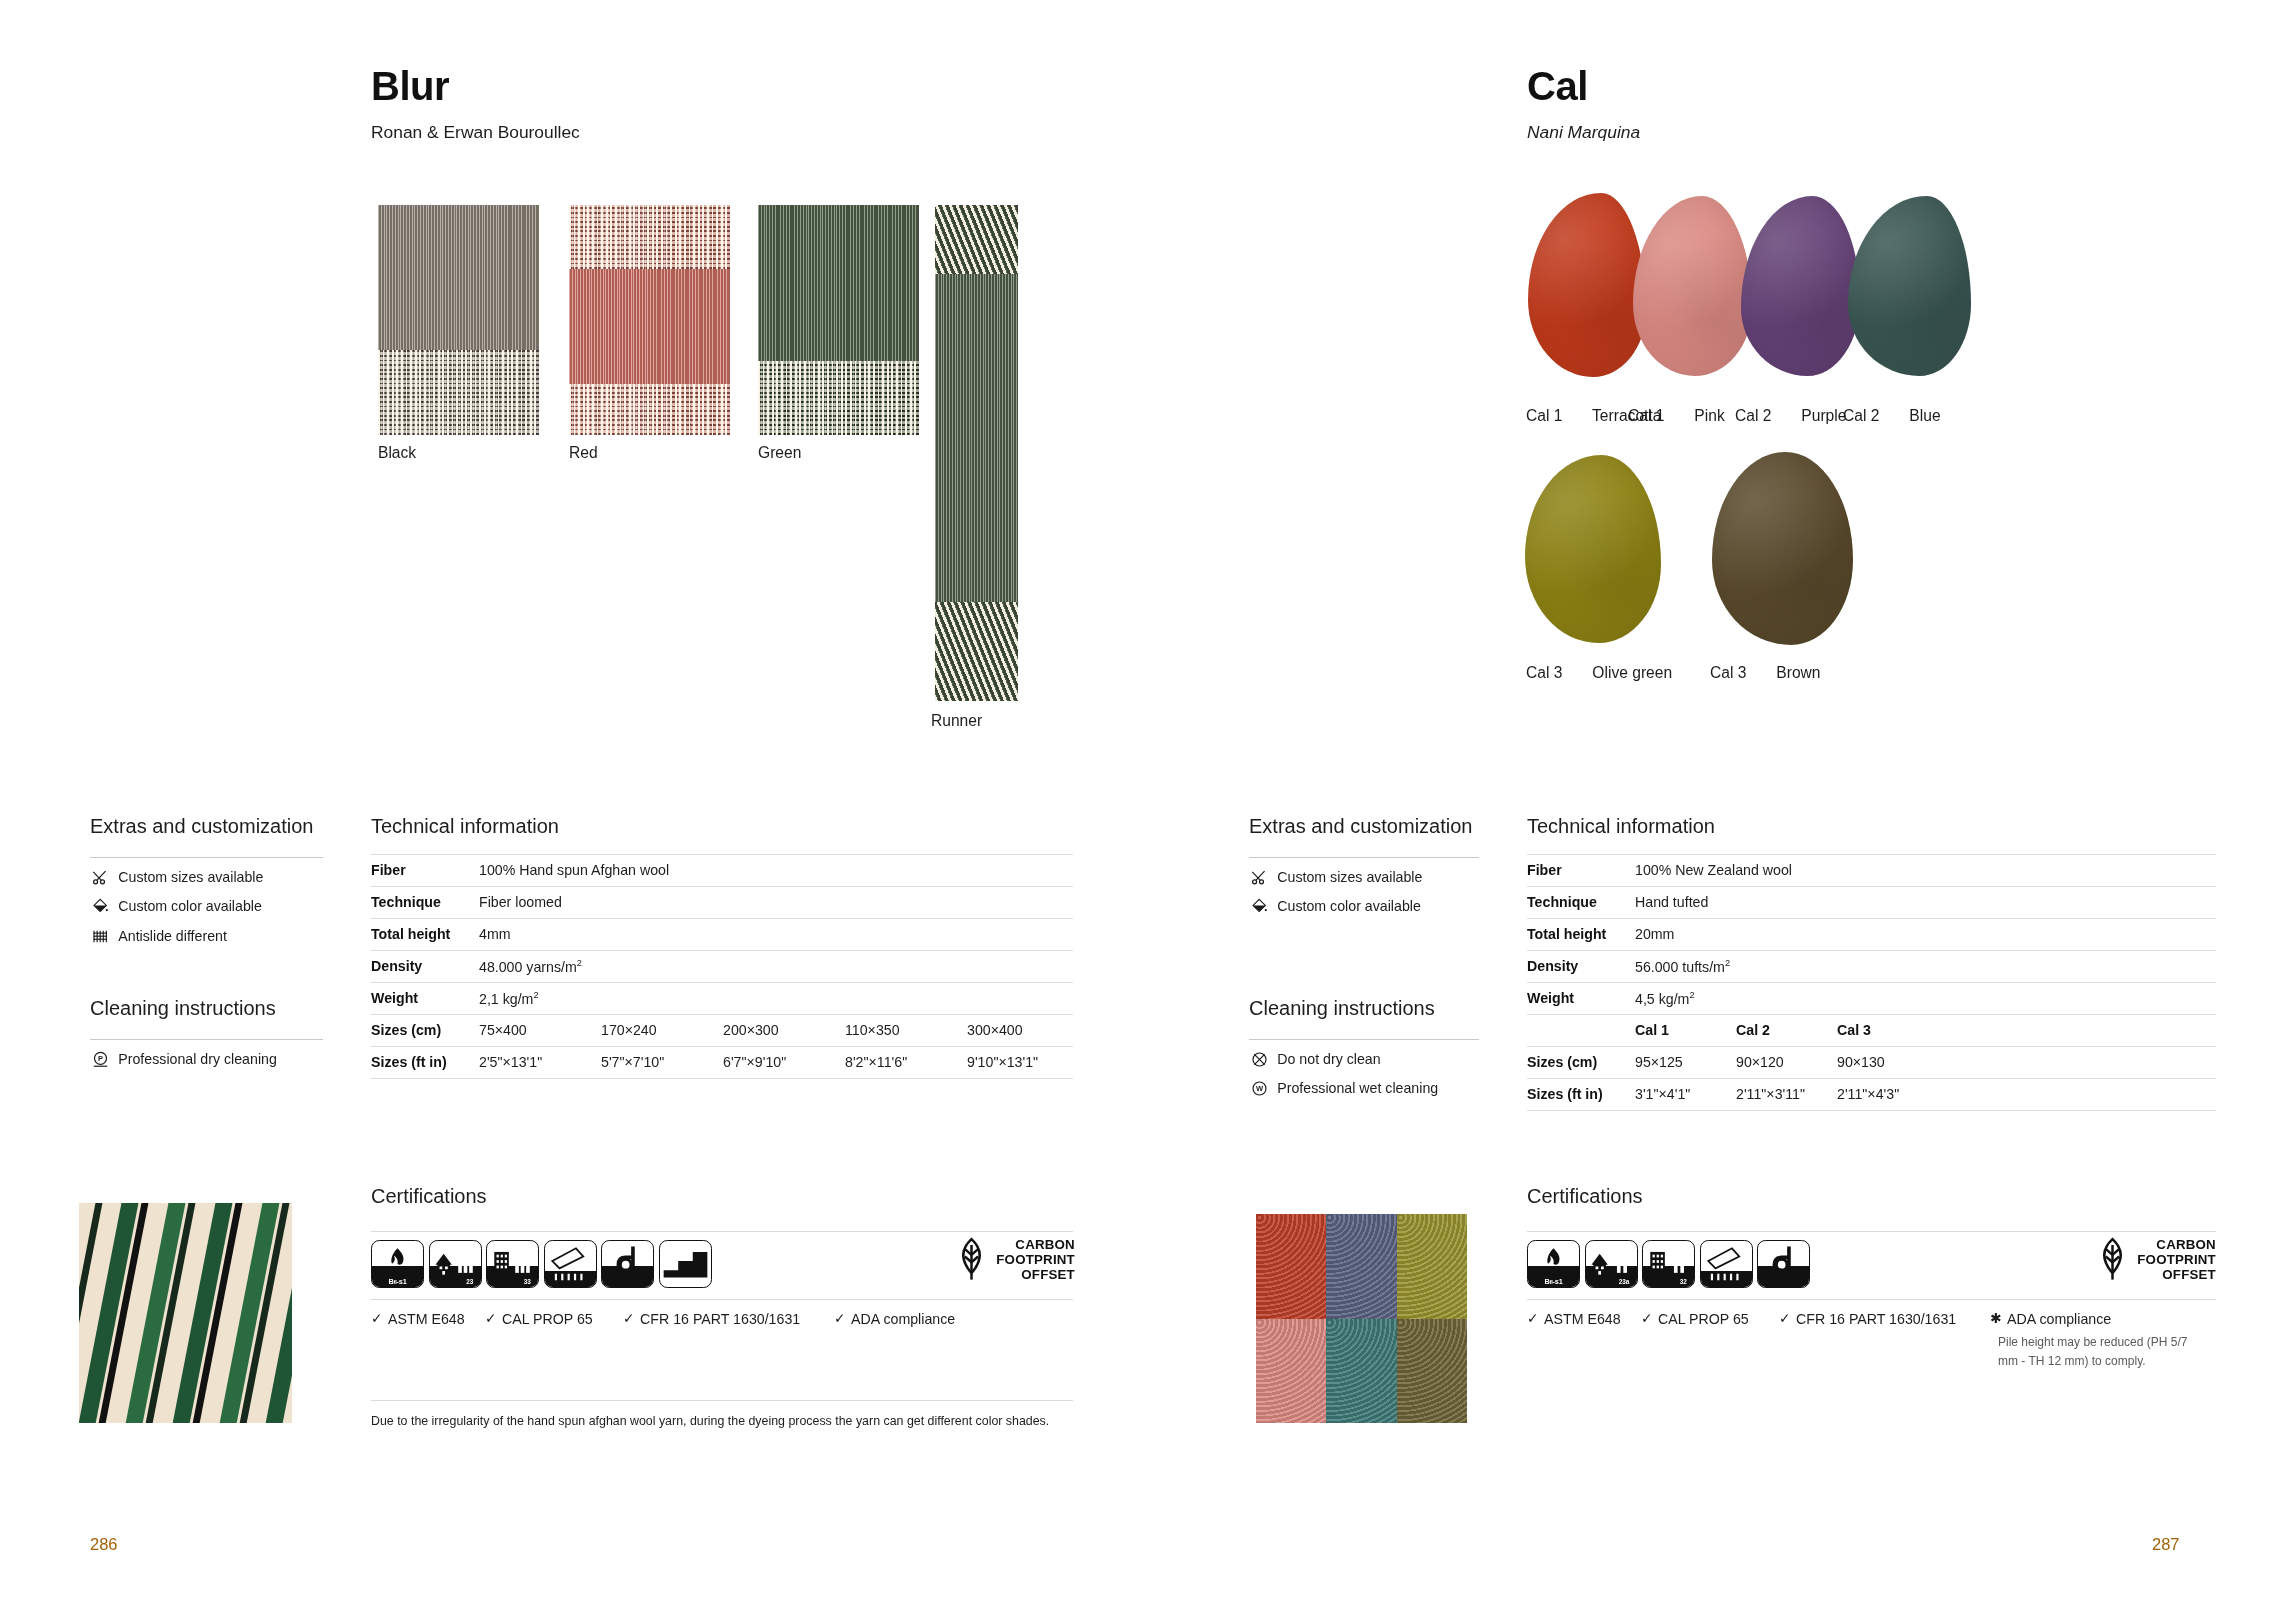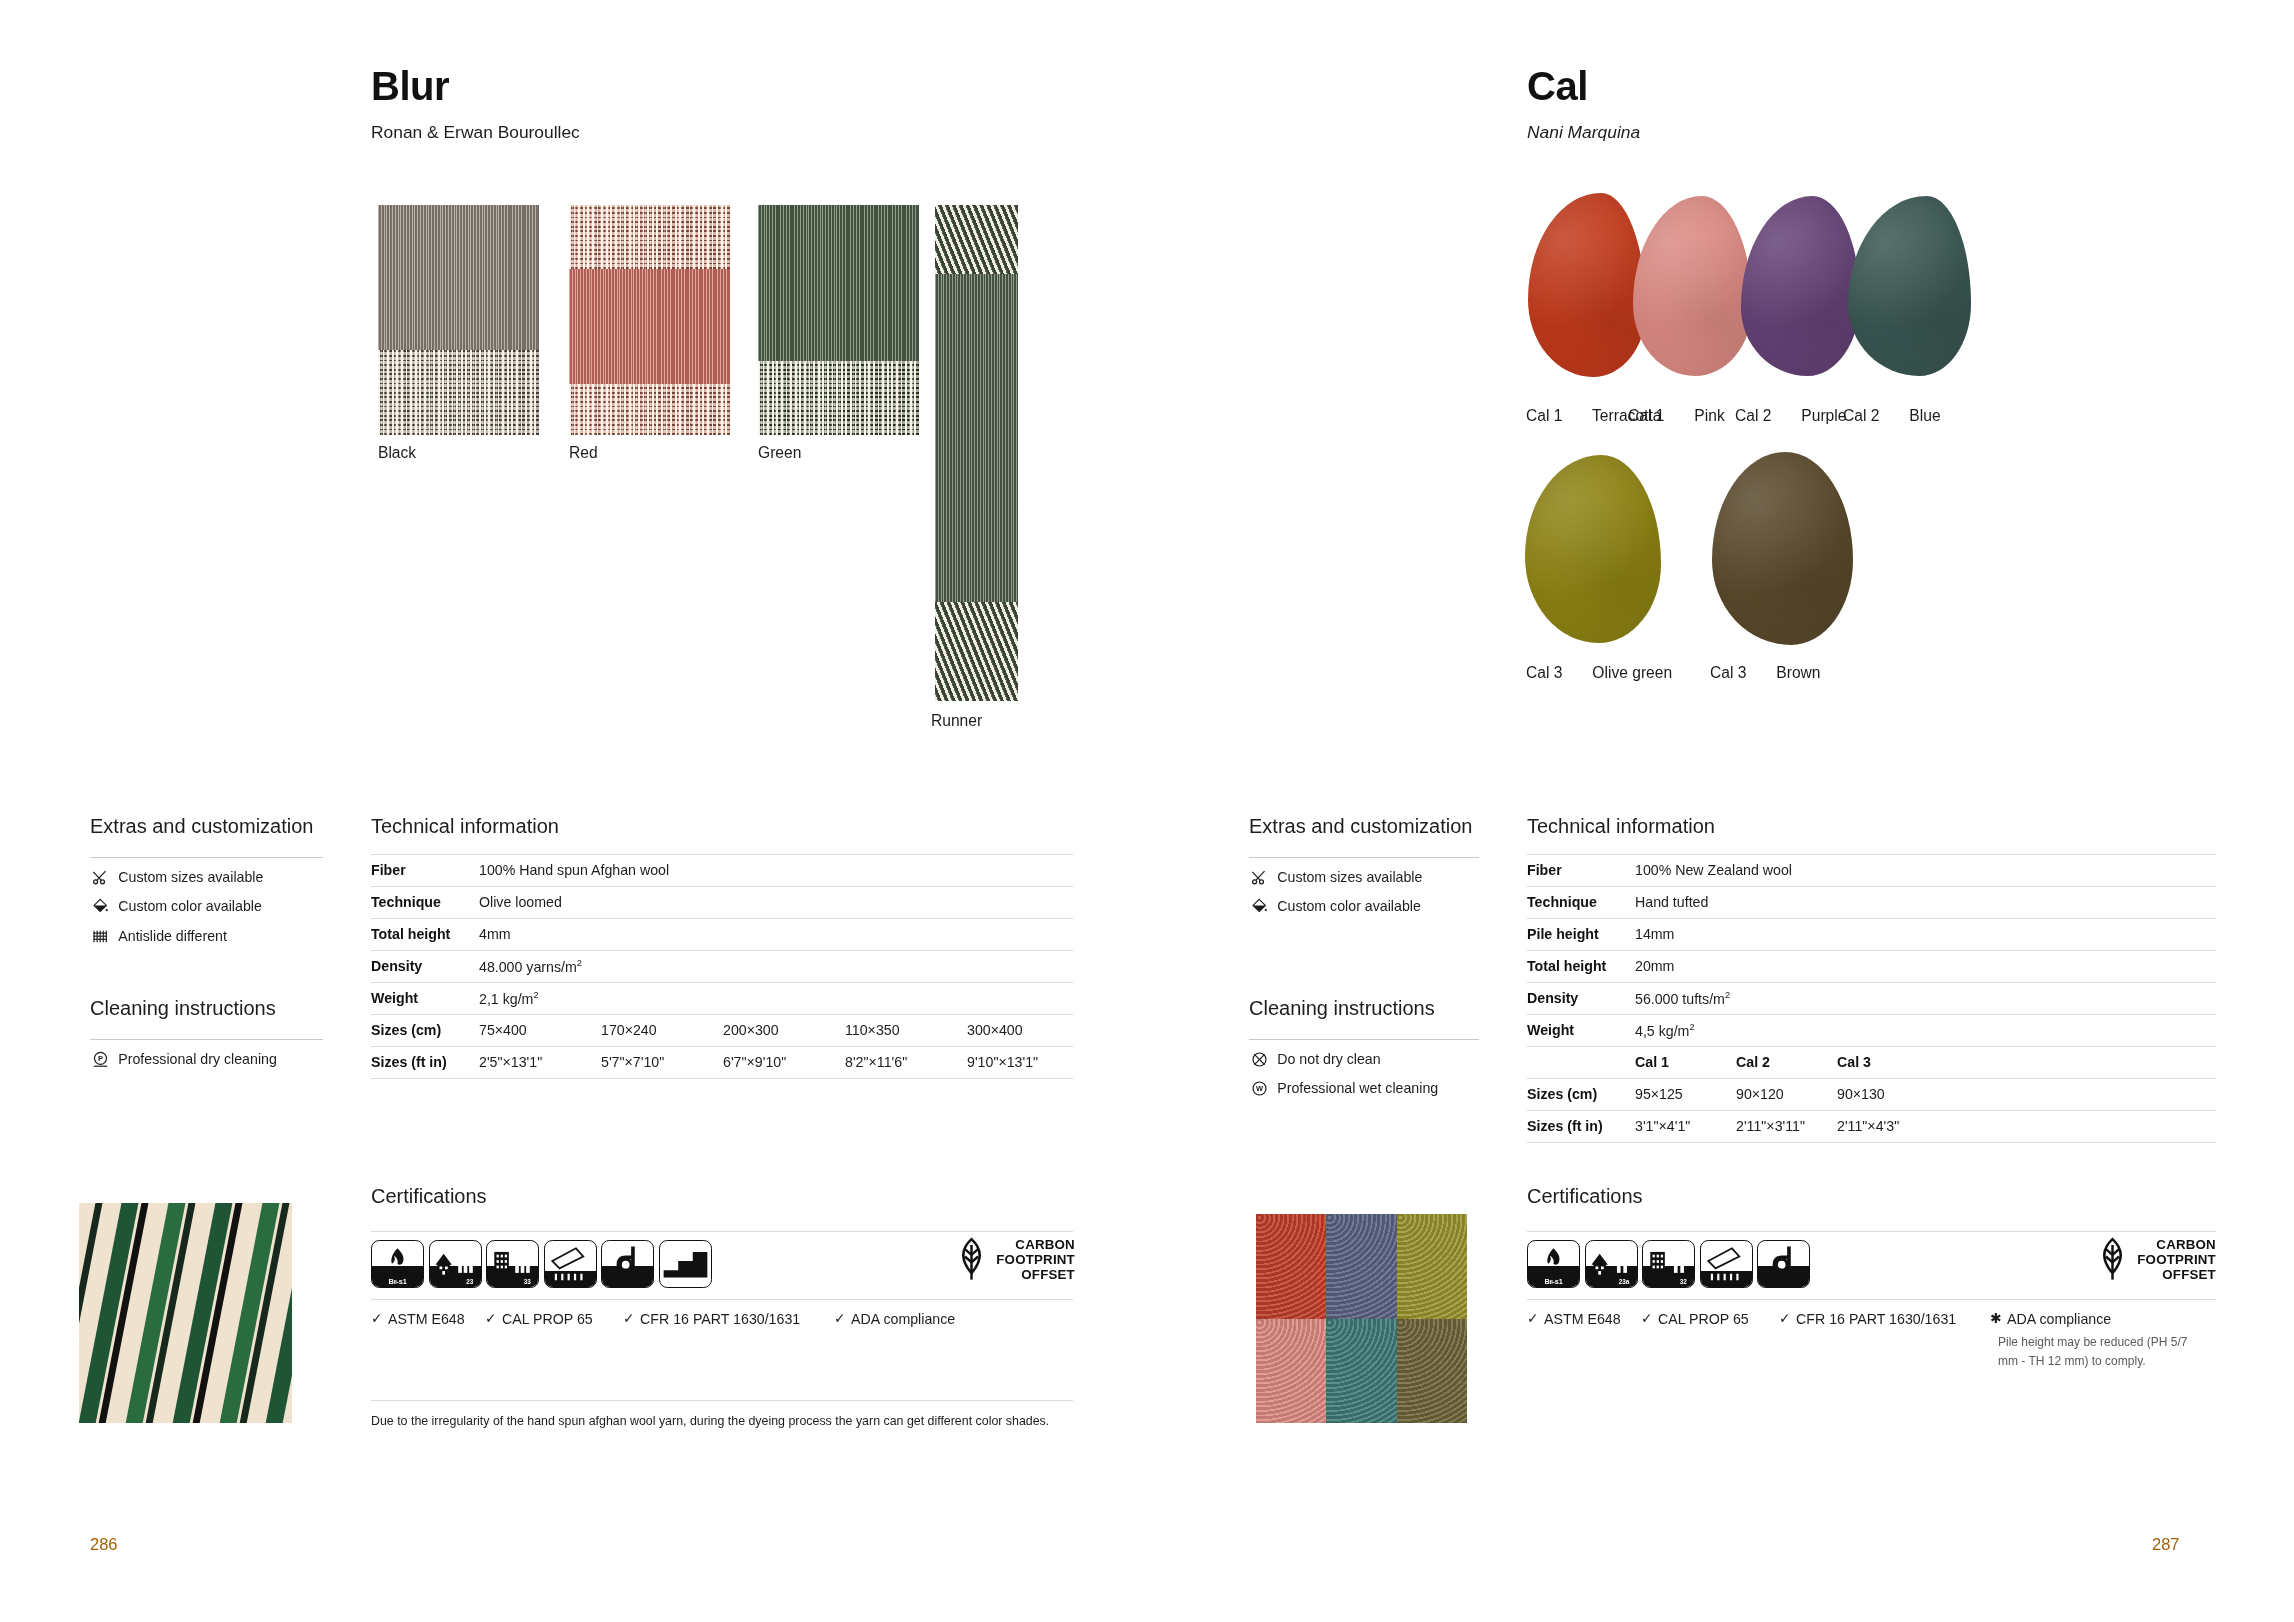--- a/index.html
+++ b/index.html
@@ -217,21 +217,21 @@
 
   <div class="sec-head" style="left:371px;top:815px;">Technical information</div>
 
   <div class="tech" style="left:371px;top:854px;width:702px;">
     <div class="trow">
       <div class="tkey">Fiber</div>
       <div class="tval">100% Hand spun Afghan wool</div>
     </div>
     <div class="trow">
       <div class="tkey">Technique</div>
-      <div class="tval">Olive loomed</div>
+      <div class="tval">Fiber loomed</div>
     </div>
     <div class="trow">
       <div class="tkey">Total height</div>
       <div class="tval">4mm</div>
     </div>
     <div class="trow">
       <div class="tkey">Density</div>
       <div class="tval"><span>48.000 yarns/m</span><sup>2</sup></div>
     </div>
     <div class="trow">
@@ -509,24 +509,20 @@
   <div class="tech" style="left:379px;top:854px;width:689px;">
     <div class="trow">
       <div class="tkey">Fiber</div>
       <div class="tval">100% New Zealand wool</div>
     </div>
     <div class="trow">
       <div class="tkey">Technique</div>
       <div class="tval">Hand tufted</div>
     </div>
     <div class="trow">
-      <div class="tkey">Pile height</div>
-      <div class="tval">14mm</div>
-    </div>
-    <div class="trow">
       <div class="tkey">Total height</div>
       <div class="tval">20mm</div>
     </div>
     <div class="trow">
       <div class="tkey">Density</div>
       <div class="tval"><span>56.000 tufts/m</span><sup>2</sup></div>
     </div>
     <div class="trow">
       <div class="tkey">Weight</div>
       <div class="tval"><span>4,5 kg/m</span><sup>2</sup></div>

